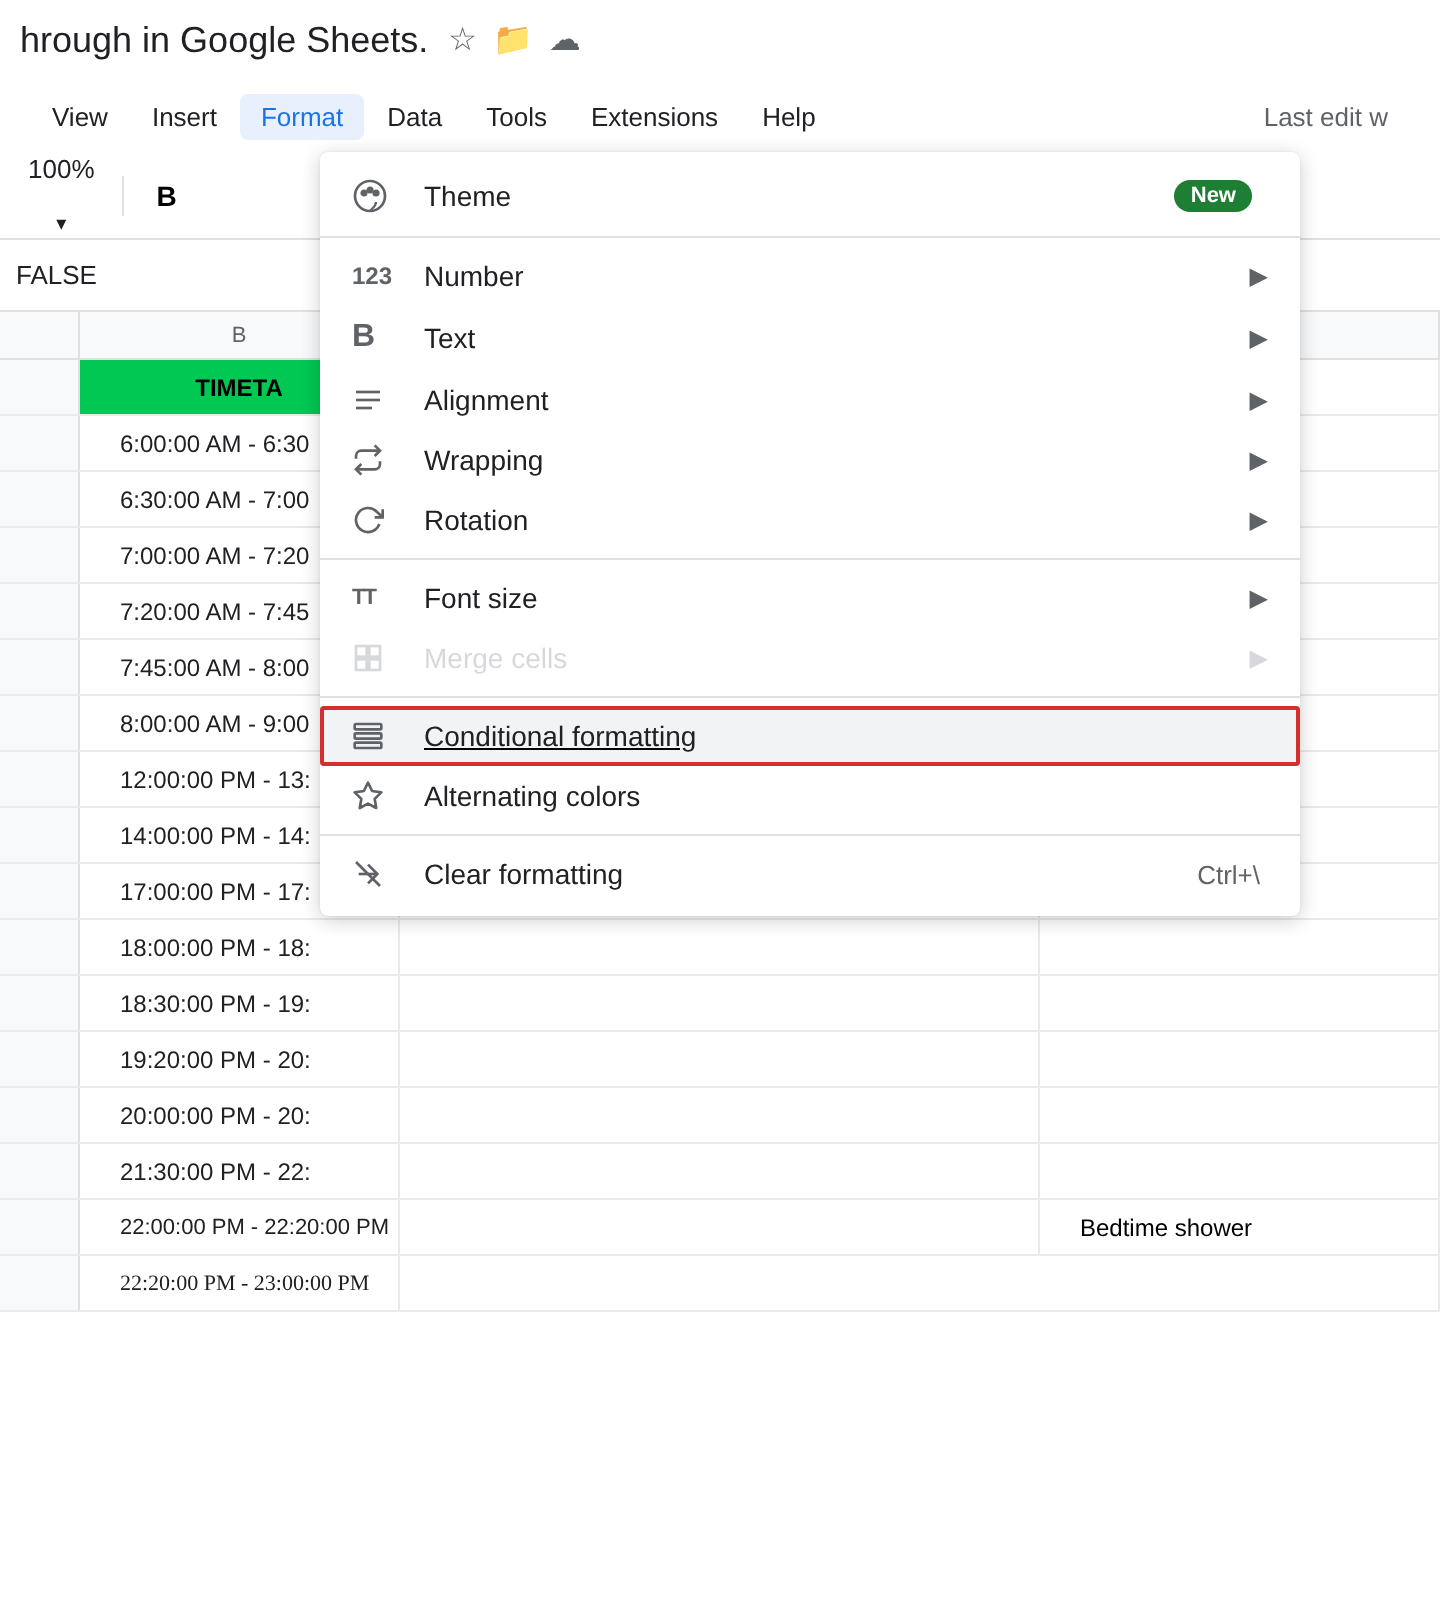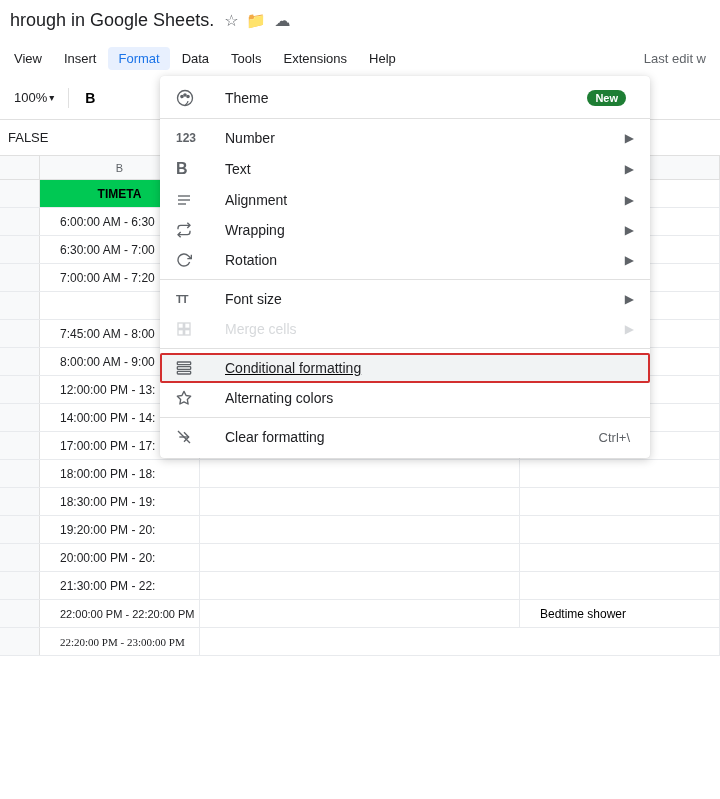--- a/index.html
+++ b/index.html
@@ -49,21 +49,21 @@
     }
 
     
     .menu-bar {
       position: absolute;
       top: 40px; left: 0;
       width: 720px;
       height: 36px;
       display: flex;
       align-items: center;
-      padding: 0 4px;
+      padding: 0 16px;
       background: #fff;
       gap: 2px;
     }
     .menu-item {
       padding: 4px 10px;
       font-size: 13px;
       color: #202124;
       cursor: pointer;
       border-radius: 4px;
     }
@@ -86,26 +86,27 @@
       display: flex;
       align-items: center;
       padding: 0 8px;
       background: #fff;
       border-bottom: 1px solid #e0e0e0;
       gap: 4px;
     }
     .zoom-control {
       display: flex;
       align-items: center;
-      gap: 2px;
+      gap: 14px;
       font-size: 13px;
       color: #202124;
       padding: 4px 6px;
       border-radius: 4px;
       cursor: pointer;
+      flex-direction: column;
     }
 
     
     .formula-bar {
       position: absolute;
       top: 120px; left: 0;
       width: 720px;
       height: 36px;
       display: flex;
       align-items: center;
@@ -220,21 +221,21 @@
     }
 
     .item-icon {
       width: 28px;
       min-width: 28px;
       display: flex;
       align-items: center;
       justify-content: flex-start;
       font-size: 15px;
       color: #5f6368;
-      margin-right: 21px;
+      margin-right: 8px;
     }
     .item-label {
       flex: 1;
       font-size: 14px;
       color: #202124;
     }
     .item-label.disabled { color: #9aa0a6; }
     .item-arrow {
       color: #5f6368;
       font-size: 12px;
@@ -336,20 +337,21 @@
       <div class="cell cell-d"></div>
     </div>
     <div class="grid-row">
       <div class="row-num"></div>
       <div class="cell cell-b">7:00:00 AM - 7:20</div>
       <div class="cell" style="flex:1;"></div>
       <div class="cell cell-d"></div>
     </div>
     <div class="grid-row">
       <div class="row-num"></div>
+      <div class="cell cell-b">7:20:00 AM - 7:45</div>
       <div class="cell" style="flex:1;"></div>
       <div class="cell cell-d"></div>
     </div>
     <div class="grid-row">
       <div class="row-num"></div>
       <div class="cell cell-b">7:45:00 AM - 8:00</div>
       <div class="cell" style="flex:1;"></div>
       <div class="cell cell-d"></div>
     </div>
     <div class="grid-row">

